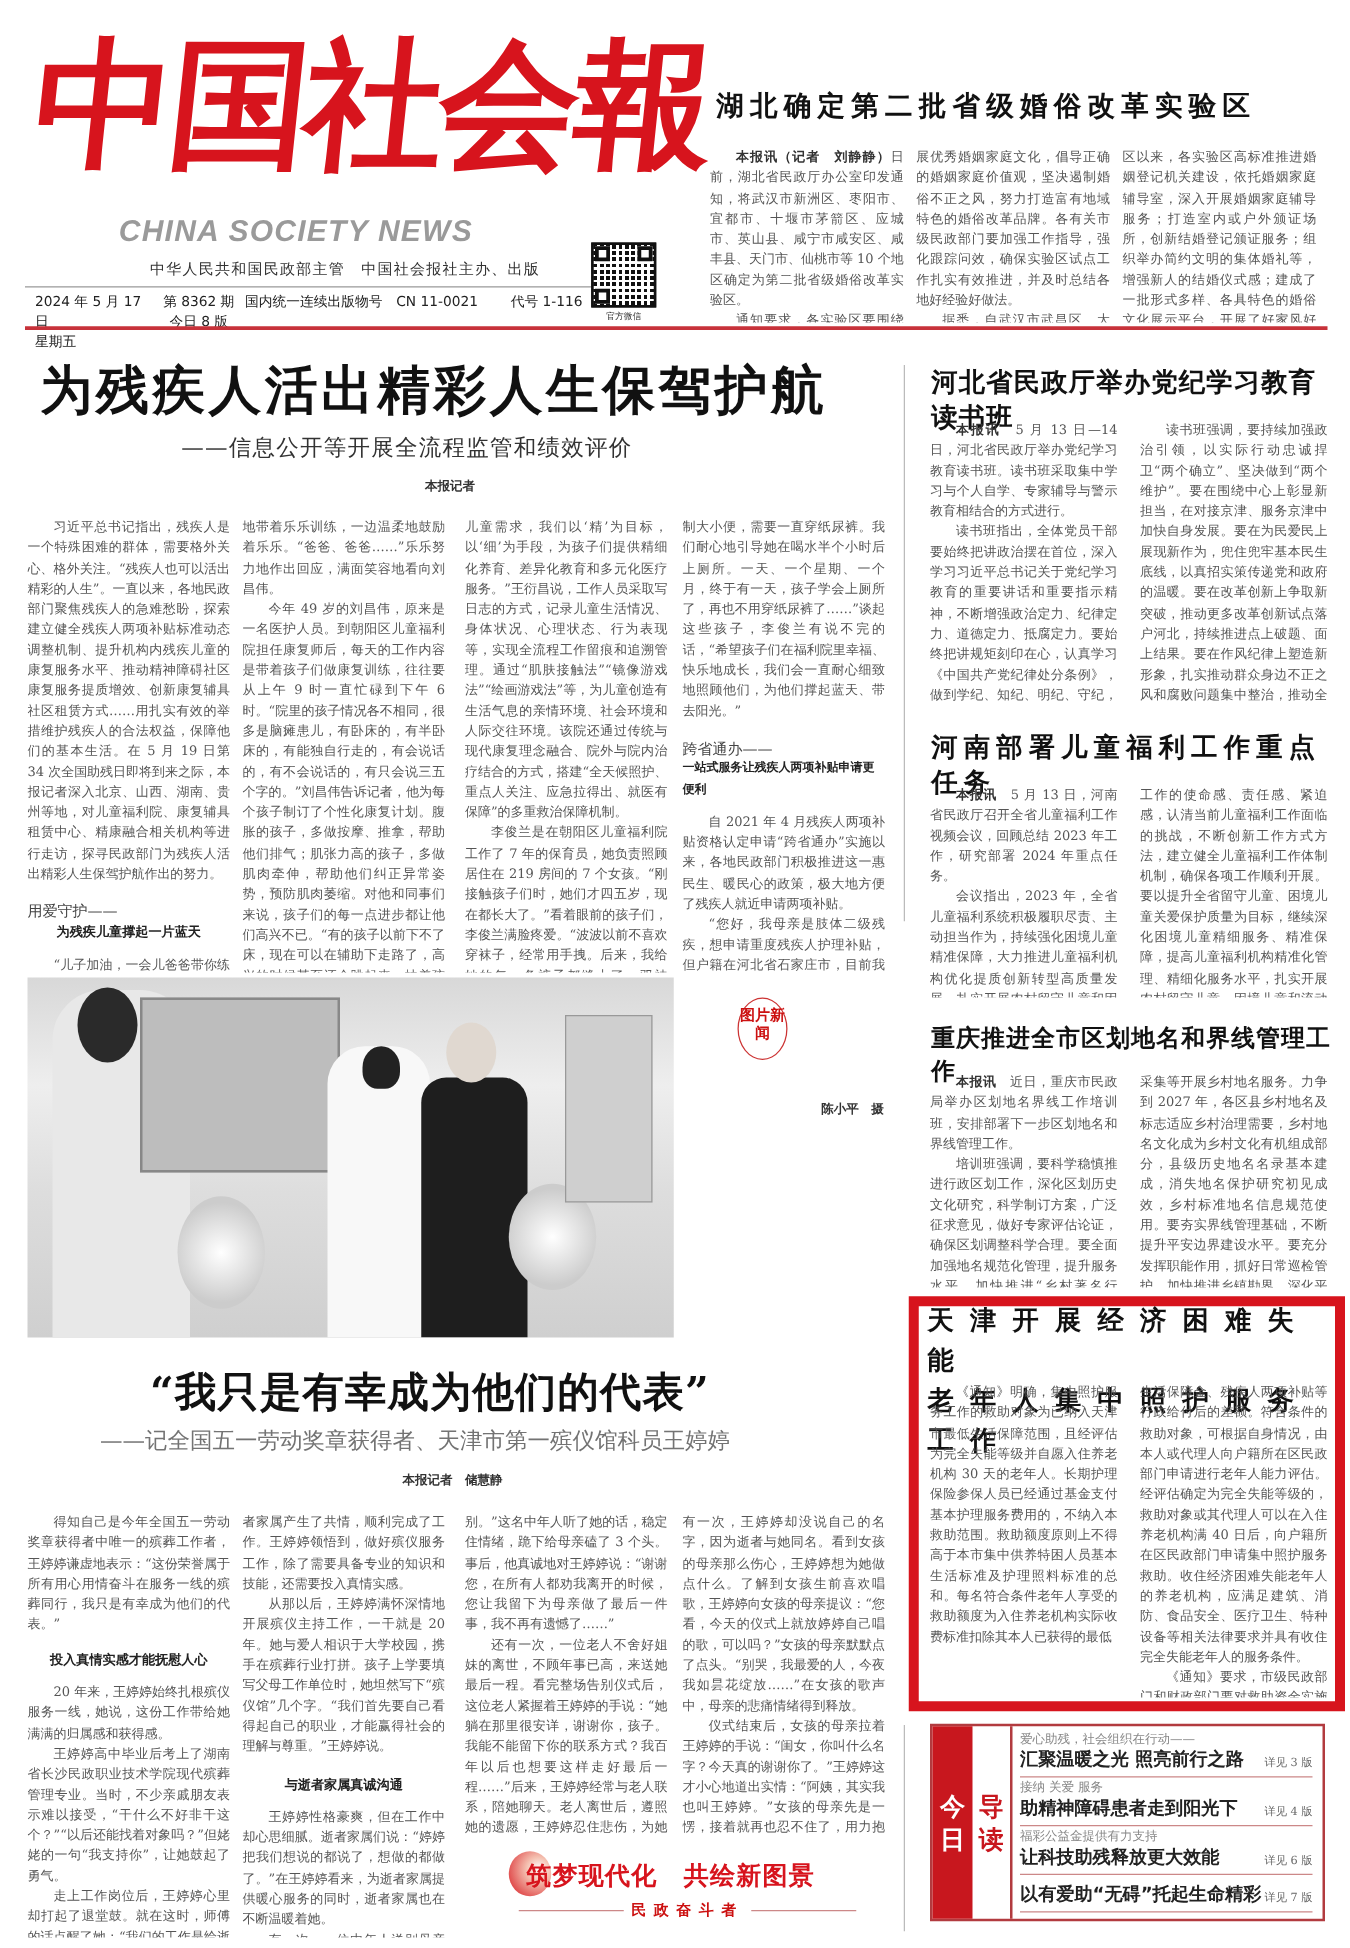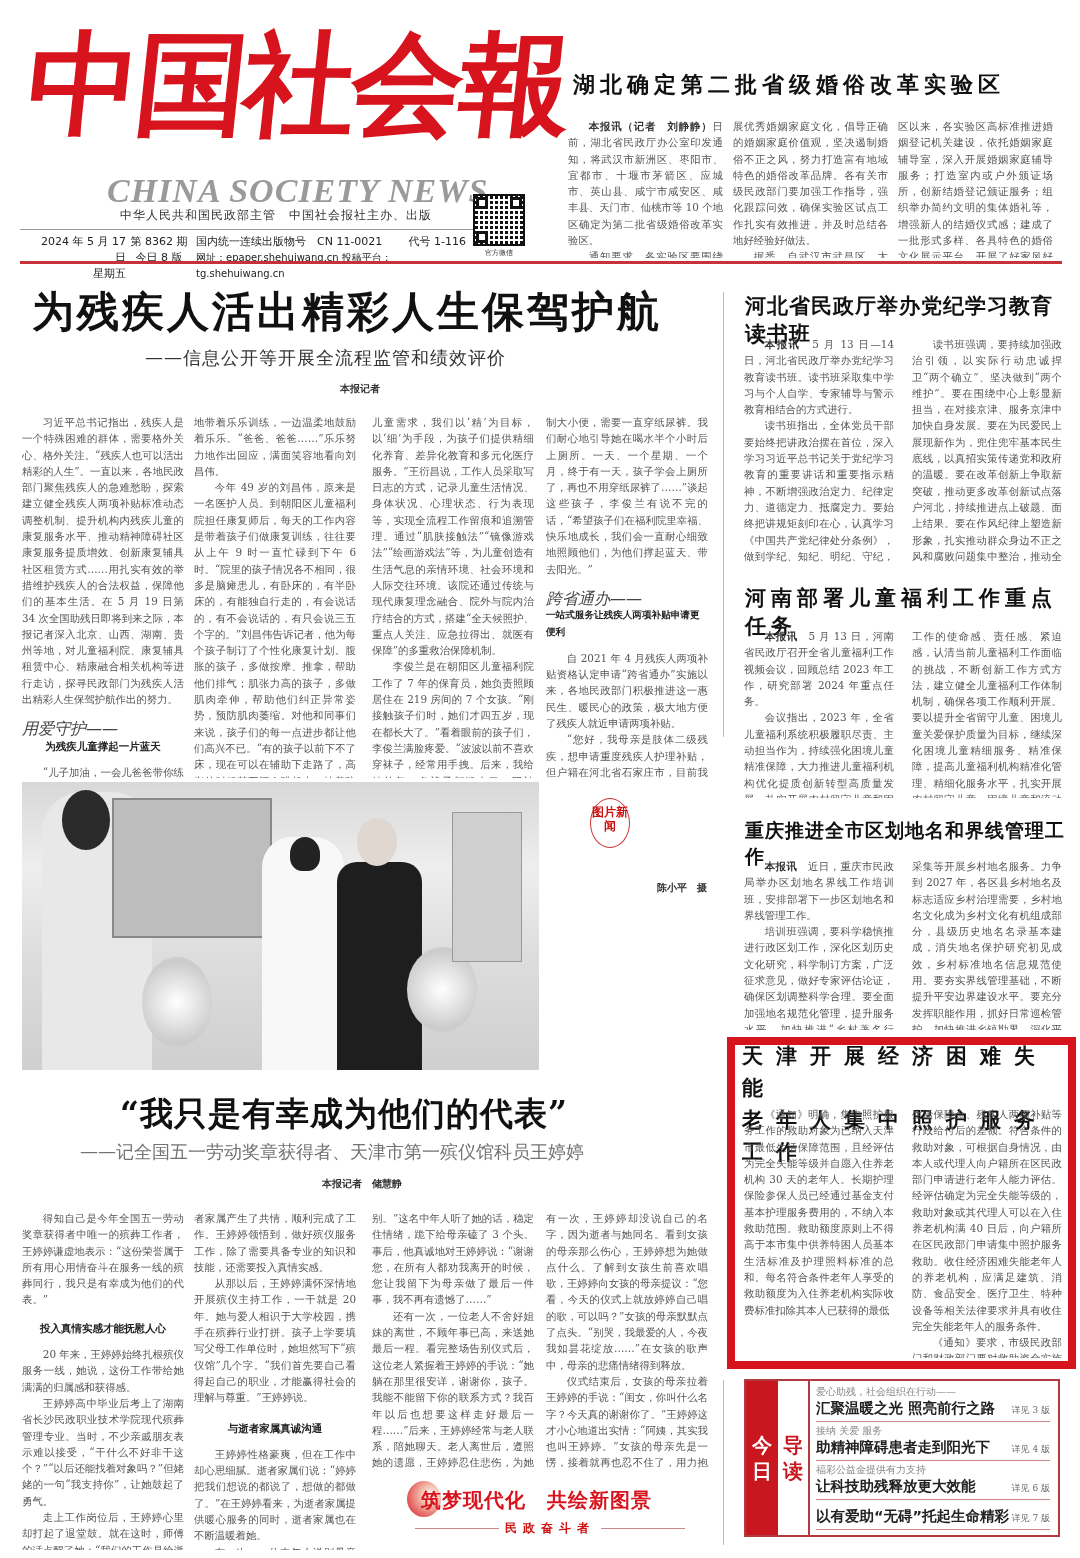--- a/index.html
+++ b/index.html
@@ -1,35 +1,35 @@
 <!DOCTYPE html>
 <html><head>
 <meta charset="utf-8">
 <style>
 *{box-sizing:border-box;margin:0;padding:0}
 body{width:1080px;height:1558px;background:#fff;font-family:"DejaVu Serif",serif;color:#333;overflow:hidden;position:relative}
 .abs{position:absolute}
 .masthead-logo{left:28px;top:28px;font-family:"DejaVu Serif",serif;font-size:112px;font-weight:bold;color:#d7141d;letter-spacing:-4px;line-height:1;transform:skewX(-6deg)}
-.masthead-en{left:107px;top:172px;font-family:Liberation Serif, serif;font-style:italic;font-weight:bold;font-size:34px;color:#9a9a9a;letter-spacing:1px}
+.masthead-en{left:95px;top:172px;font-family:Liberation Sans, sans-serif;font-style:italic;font-weight:bold;font-size:24px;color:#9a9a9a;letter-spacing:1px}
 .masthead-sub{left:120px;top:207px;font-size:12px;color:#333;letter-spacing:1px}
 .meta-line{left:20px;top:229px;width:470px;height:1px;background:#999}
 .meta{top:234px;font-family:"DejaVu Sans",sans-serif;font-size:11px;color:#222;line-height:16px}
 .qr{left:473px;top:194px;width:52px;height:52px;background:
 repeating-linear-gradient(90deg,#111 0 3px,#fff 3px 5px),#111;border:2px solid #111}
 .qr-inner{position:absolute;inset:0;background:
 repeating-linear-gradient(0deg,transparent 0 3px,#fff 3px 5px)}
 .qr-c{position:absolute;width:12px;height:12px;border:3px solid #111;background:#fff}
 .qr-label{left:473px;top:248px;width:52px;text-align:center;font-size:7px;color:#333;font-family:"DejaVu Sans",sans-serif}
 .red-rule{left:20px;top:261px;width:1042px;height:3px;background:#c7323a}
 .hl{font-family:"DejaVu Sans",sans-serif;font-weight:bold;color:#111}
 .col{font-size:10.4px;line-height:16.3px;color:#555;text-align:justify;text-justify:inter-character;overflow:hidden}
 .col p{text-indent:2em}
 .col b{color:#333}
 .vline{background:#bbb;width:1px}
-.subhd-small{font-size:16px;color:#444;font-style:italic}
+.subhd-small{font-size:12px;color:#444;}
 .subhd-bold{font-family:"DejaVu Sans",sans-serif;font-weight:bold;font-size:10.5px;color:#222;text-align:center}
 .photo{left:22px;top:782px;width:517px;height:288px;background:linear-gradient(180deg,#d8d8d8 0%,#eee 30%,#ddd 60%,#cfcfcf 100%);overflow:hidden}
 .caption{font-size:10px;line-height:16px;color:#555}
 .stamp{left:590px;top:798px;width:40px;height:50px;border:1px solid #c33;border-radius:50%;color:#c11;font-size:12px;font-weight:bold;text-align:center;line-height:14px;padding-top:6px}
 .redbox{left:727px;top:1037px;width:349px;height:332px;border:8px solid #d7141d}
 .guide{left:744px;top:1379px;width:316px;height:158px;border:2px solid #b23b3f;display:flex}
 .guide-jin{width:32px;background:#c8171e;color:#fff;font-family:"DejaVu Sans",sans-serif;font-weight:bold;font-size:20px;display:flex;flex-direction:column;align-items:center;justify-content:center;line-height:26px}
 .guide-du{width:32px;border-right:2px solid #b23b3f;color:#c8171e;font-family:"DejaVu Sans",sans-serif;font-weight:bold;font-size:20px;display:flex;flex-direction:column;align-items:center;justify-content:center;line-height:26px}
 .guide-list{flex:1;padding:2px 8px 0 6px}
 .gitem{border-bottom:1px solid #c88;position:relative;padding:2px 0 3px}
@@ -43,34 +43,33 @@
 .slogan-sub{margin-top:6px;display:flex;align-items:center;gap:6px;color:#c11;font-weight:bold;font-size:12px;letter-spacing:6px}
 .slogan-sub span.l{flex:1;height:1px;background:#c88}
 </style>
 </head>
 <body>
 
 <div class="abs masthead-logo">中国社会報</div>
 <div class="abs masthead-en">CHINA SOCIETY NEWS</div>
 <div class="abs masthead-sub">中华人民共和国民政部主管　中国社会报社主办、出版</div>
 <div class="abs meta-line"></div>
-<div class="abs meta" style="left:28px;text-align:right;width:98px">
+<div class="abs meta" style="left:28px;text-align:left;width:98px">
   <div>2024 年 5 月 17 日</div>
   <div>星期五</div>
 </div>
 <div class="abs meta" style="left:128px;text-align:center;width:62px">
   <div>第 8362 期</div>
   <div>今日 8 版</div>
 </div>
 <div class="abs meta" style="left:196px;width:270px">
   <div style="display:flex;justify-content:space-between">
     <span>国内统一连续出版物号　CN 11-0021</span>
     <span>代号 1-116</span>
   </div>
-  <div style="font-size:10px">网址：epaper.shehuiwang.cn 投稿平台：tg.shehuiwang.cn</div>
 </div>
 <div class="abs qr">
   <div class="qr-inner"></div>
   <div class="qr-c" style="left:1px;top:1px"></div>
   <div class="qr-c" style="right:1px;top:1px"></div>
   <div class="qr-c" style="left:1px;bottom:1px"></div>
 </div>
 <div class="abs qr-label">官方微信</div>
 
 <div class="abs hl" style="left:573px;top:70px;font-size:22px;letter-spacing:5px;width:490px">湖北确定第二批省级婚俗改革实验区</div>

